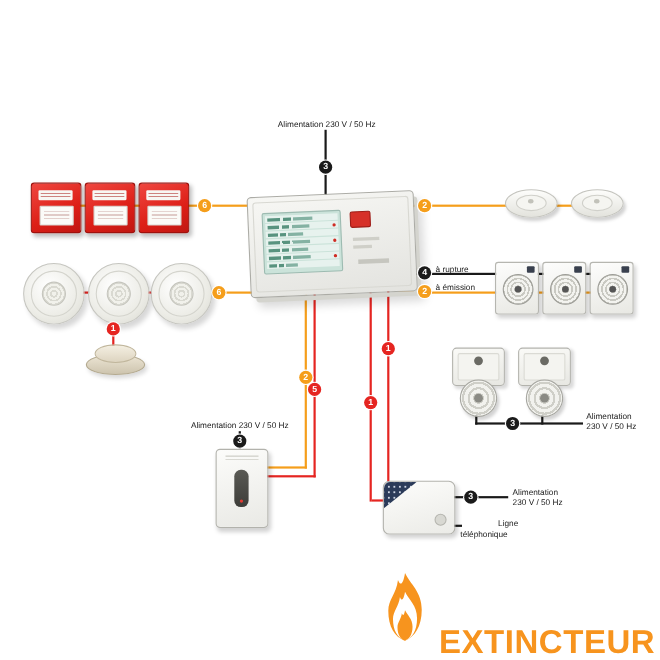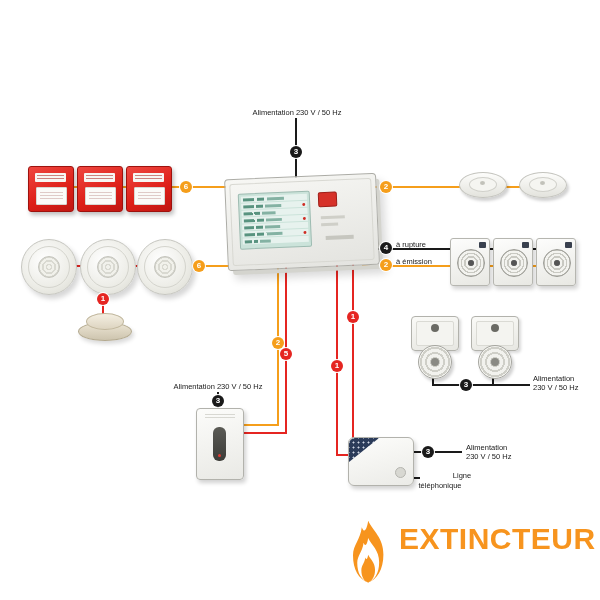--- a/index.html
+++ b/index.html
@@ -206,15 +206,15 @@
   <div class="tx">
     <div class="tx-corner"></div>
     <div class="tx-btn"></div>
   </div>
 
   <svg class="logo-flame" width="48" height="76" viewBox="0 0 60 80">
     <path d="M29 1 C35 14 48 22 48 43 C48 62 40 74 29 78 C17 74 10 62 10 44 C10 31 19 25 21 9 C24 17 27 13 29 1 Z" style="fill:var(--c-logo_orange)"></path>
     <path d="M29 1 C35 14 48 22 48 43 C48 62 40 74 29 78 C17 74 10 62 10 44 C10 31 19 25 21 9 C24 17 27 13 29 1 Z" fill="#ffffff" transform="translate(8.12,21.84) scale(0.72)"></path>
     <path d="M29 1 C35 14 48 22 48 43 C48 62 40 74 29 78 C17 74 10 62 10 44 C10 31 19 25 21 9 C24 17 27 13 29 1 Z" style="fill:var(--c-logo_orange)" transform="translate(15.95,42.9) scale(0.45)"></path>
   </svg>
-  <div class="logo-word" style="left:399px;top:524px;font-size:30px;letter-spacing:0.5px">EXTINCTEUR</div>
+  <div class="logo-word" style="left:399px;top:570px;font-size:30px;letter-spacing:0.5px">EXTINCTEUR</div>
 
 </div>
 
 </body></html>

